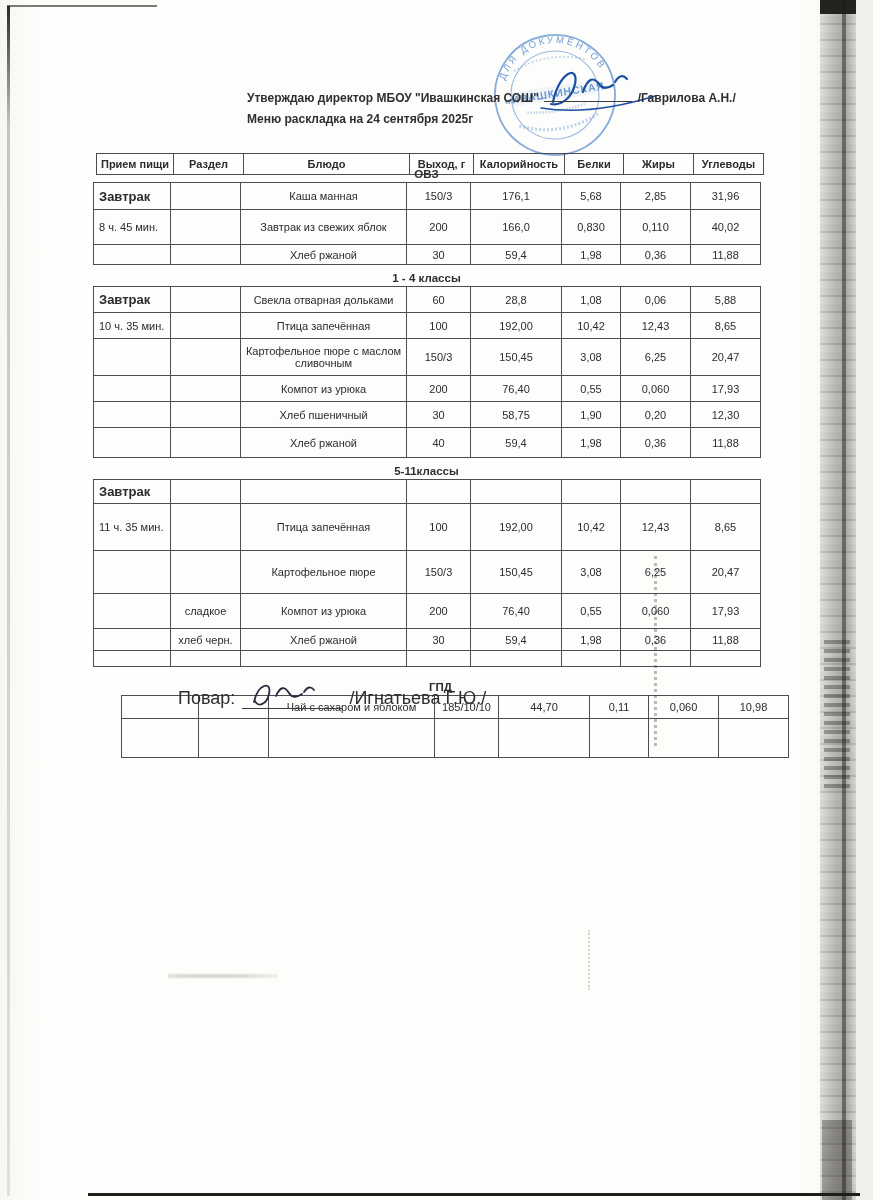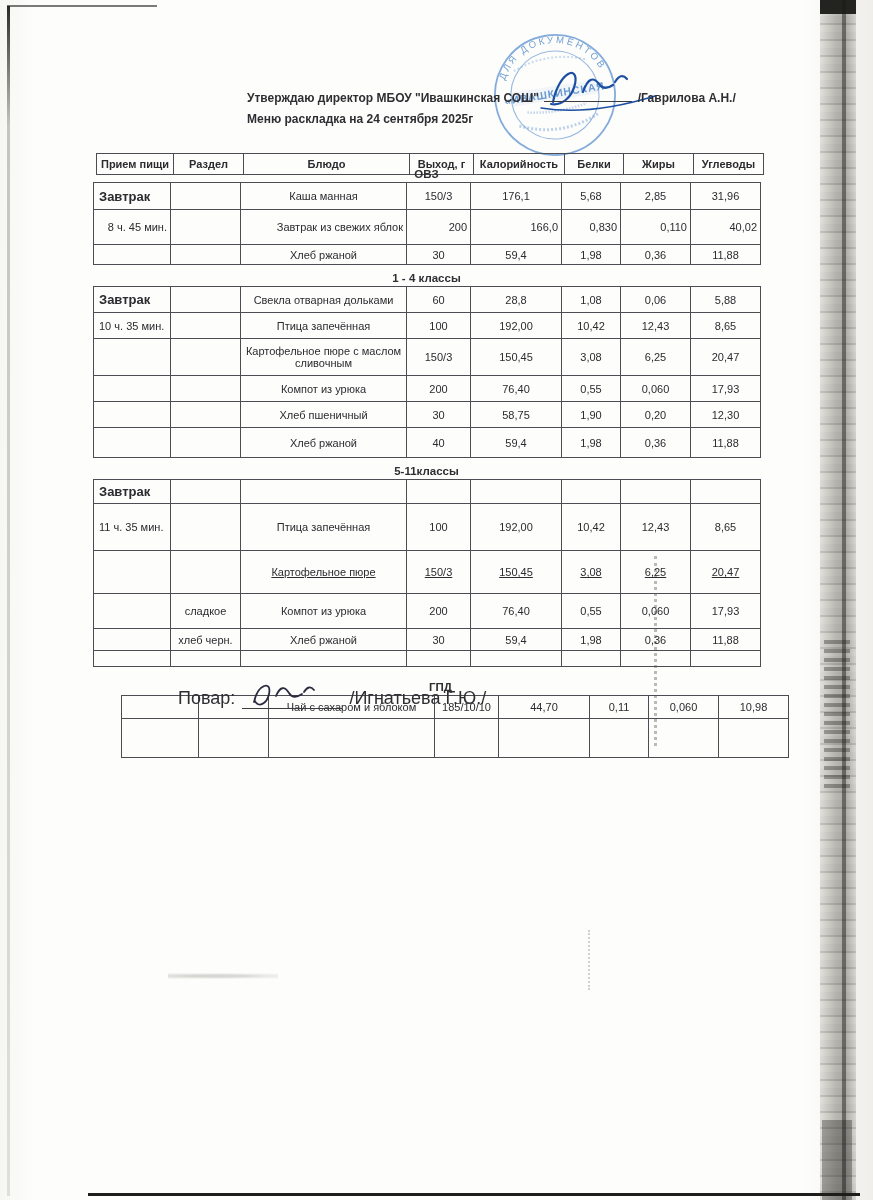--- a/index.html
+++ b/index.html
@@ -48,28 +48,28 @@
   .section-block{margin-top:5px;}
   .section-block.sec-ovz{margin-top:11px;}
   .section-block.sec-gpd{margin-top:12px;padding-left:28px;}
   .section-title{font-weight:bold;font-size:11.5px;text-align:center;height:16px;line-height:16px;}
   .cell{border:1px solid #4c4c52;vertical-align:middle;text-align:center;padding:1px 3px;overflow:hidden;}
   .cell-meal{text-align:left;padding-left:5px;font-size:11px;}
   .cell-meal.bold{font-weight:bold;font-size:13px;}
   .cell-dish{text-align:center;}
   
   .sec-ovz tbody tr:nth-child(1) td{height:24px;}
-  .sec-ovz tbody tr:nth-child(2) td{height:32px;text-align:right;}
+  .sec-ovz tbody tr:nth-child(2) td{height:32px;}
   .sec-ovz tbody tr:nth-child(3) td{height:17px;}
   .sec-grades-1-4 tbody td{height:23px;}
   .sec-grades-1-4 tbody tr:nth-child(3) td{height:34px;}
   .sec-grades-1-4 tbody tr:nth-child(6) td{height:27px;}
   .sec-grades-5-11 tbody tr:nth-child(1) td{height:21px;}
   .sec-grades-5-11 tbody tr:nth-child(2) td{height:44px;}
-  .sec-grades-5-11 tbody tr:nth-child(3) td{height:40px;text-decoration:underline;}
+  .sec-grades-5-11 tbody tr:nth-child(3) td{height:40px;}
   .sec-grades-5-11 tbody tr:nth-child(4) td{height:32px;}
   .sec-grades-5-11 tbody tr:nth-child(5) td{height:19px;}
   .sec-grades-5-11 tbody tr:nth-child(6) td{height:13px;}
   .sec-gpd tbody tr:nth-child(1) td{height:20px;}
   .sec-gpd tbody tr:nth-child(2) td{height:36px;}
   .sec-gpd tbody tr:nth-child(3) td{height:13px;}
   
   .cook-line{position:absolute;left:178px;top:688px;font-size:18px;}
   .cook-sig-wrap{display:inline-block;position:relative;width:100px;border-bottom:1px solid #3c3c40;height:14px;margin:0 2px;vertical-align:bottom;}
   .cook-sig-wrap svg{position:absolute;left:4px;top:-16px;}

